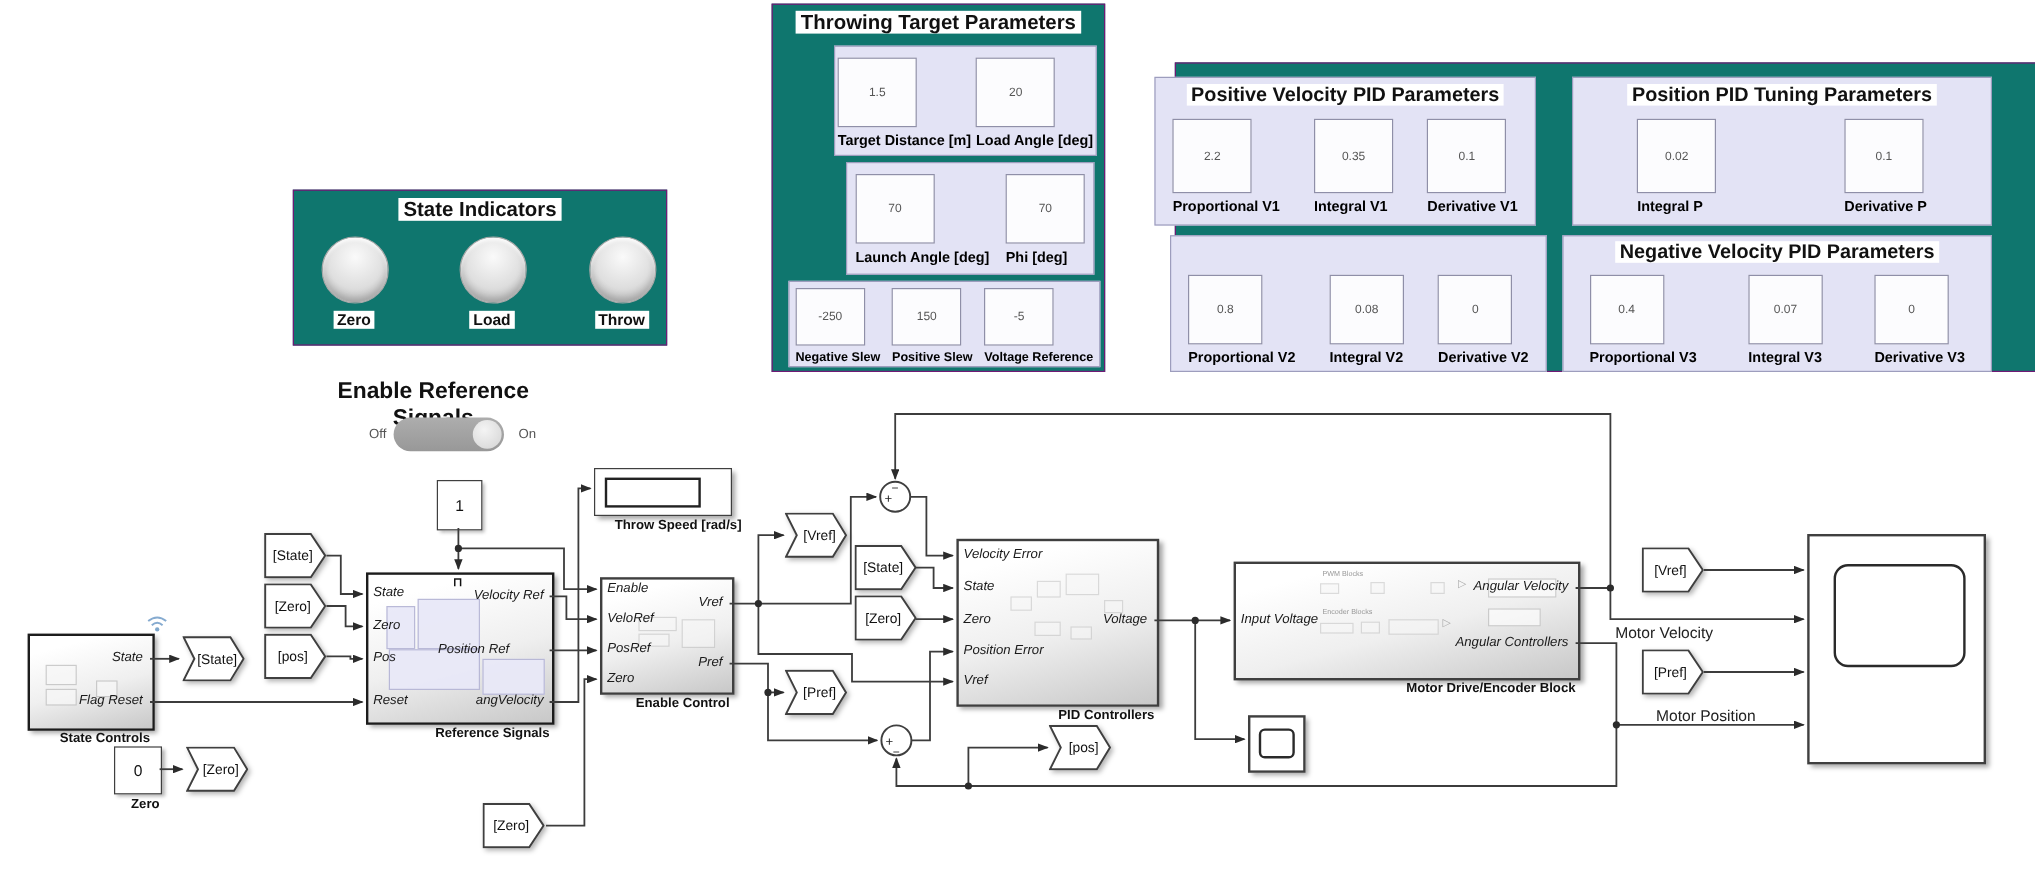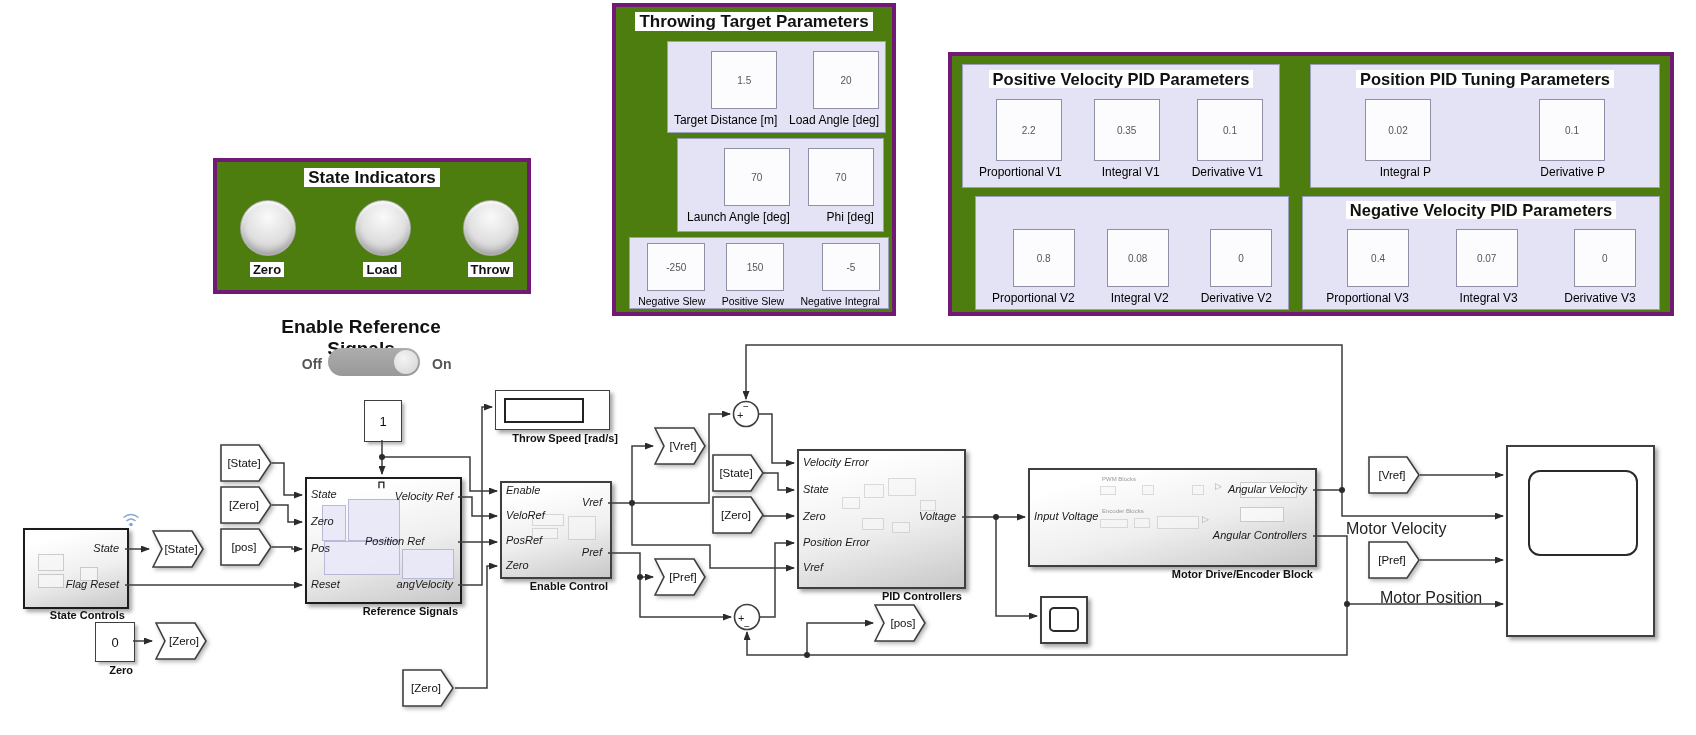--- a/index.html
+++ b/index.html
@@ -1,51 +1,51 @@
 <!DOCTYPE html>
 <html><head>
 <meta charset="utf-8">
 <style>
   html,body{margin:0;padding:0;background:#fff;}
   #canvas{position:relative;width:1696px;height:735px;background:#fff;overflow:hidden;
           font-family:"Liberation Sans", sans-serif;color:#111;}
   .abs{position:absolute;}
-  .panel-green{position:absolute;background:#4d7c0f;border:4px solid #701a75;}
+  .panel-green{position:absolute;background:#0f766e;border:1px solid #701a75;margin-left:31px;}
   .panel-lav{position:absolute;background:#e3e3f5;border:1px solid #9d9dbd;}
   .ptitle{position:absolute;left:0;right:0;text-align:center;font-weight:bold;}
   .ptitle span{background:#fff;padding:0 4px;}
   .grow{display:flex;justify-content:space-around;align-items:flex-start;}
-  .col{display:flex;flex-direction:column;align-items:flex-end;}
+  .col{display:flex;flex-direction:column;align-items:flex-start;}
   .vbox{background:#fcfcfe;border:1px solid #8f8fa8;display:flex;align-items:center;justify-content:center;
         font-size:10px;color:#555;}
-  .vlabel{font-size:12px;color:#000;margin-top:4px;white-space:nowrap;}
+  .vlabel{font-size:12px;color:#000;margin-top:4px;white-space:nowrap;font-weight:bold;}
   .lamp{position:absolute;width:54px;height:54px;border-radius:50%;
         background:radial-gradient(circle at 50% 30%,#fafafa,#dedede 55%,#b3b3b3 100%);
         border:1px solid #a8a8a8;box-shadow:inset 0 -4px 6px rgba(0,0,0,.18), inset 0 2px 3px #fff;}
   .lamp-label{position:absolute;font-weight:bold;font-size:13px;text-align:center;}
   .lamp-label span{background:#fff;padding:0 3px;}
   .blk{position:absolute;background:linear-gradient(165deg,#ffffff 15%,#efefef 55%,#c8c8c8 100%);
        border:2px solid #3f3f3f;box-shadow:3px 3px 4px rgba(0,0,0,.35);}
   .blk-heavy{border:2.5px solid #1c1c1c;}
   .white-blk{position:absolute;background:#fff;border:2px solid #3f3f3f;box-shadow:3px 3px 4px rgba(0,0,0,.35);}
   .const{position:absolute;background:#fff;border:1.5px solid #3f3f3f;box-shadow:2.5px 2.5px 3px rgba(0,0,0,.3);
          display:flex;align-items:center;justify-content:center;font-size:13px;}
   .plabel{position:absolute;font-size:11px;color:#1a1a1a;white-space:nowrap;line-height:1;font-style:italic;}
   .blabel{position:absolute;font-size:11px;color:#111;text-align:right;white-space:nowrap;font-weight:bold;}
-  .wlabel{position:absolute;font-size:16px;color:#222;white-space:nowrap;}
+  .wlabel{position:absolute;font-size:13px;color:#222;white-space:nowrap;}
   .screen{position:absolute;background:#fff;border:2.5px solid #2a2a2a;border-radius:12px;}
   .sk{position:absolute;border:1px solid #bdbdbd;background:#f7f7f7;opacity:.75;}
   .skl{position:absolute;border:1px solid #b6b6d6;background:#e9e9f8;opacity:.95;}
   .tag{filter:drop-shadow(2.5px 2.5px 2px rgba(0,0,0,.3));}
   .tag text{font-family:"Liberation Sans", sans-serif;}
   .toggle-track{position:absolute;width:92px;height:28px;border-radius:14px;
                 background:linear-gradient(#adadad,#989898);}
   .toggle-knob{position:absolute;right:2px;top:2px;width:24px;height:24px;border-radius:50%;
                background:radial-gradient(circle at 40% 35%,#f4f4f4,#d3d3d3);}
-  .toggle-label{position:absolute;font-size:14px;color:#555;font-weight:bold;}
+  .toggle-label{position:absolute;font-size:11px;color:#555;}
   svg.wires{position:absolute;left:0;top:0;}
 </style>
 </head>
 <body>
 
 <div id="canvas">
 
   <div class="panel-green" style="left:213px;top:158px;width:310px;height:128px">
     <div class="ptitle" style="top:6px;font-size:17px"><span>State Indicators</span></div>
     <div class="lamp" style="left:23px;top:38px"></div>
@@ -94,21 +94,21 @@
         <div class="col">
           <div class="vbox" style="width:56px;height:46px">-250</div>
           <div class="vlabel" style="font-size:10.5px">Negative Slew</div>
         </div>
         <div class="col">
           <div class="vbox" style="width:56px;height:46px">150</div>
           <div class="vlabel" style="font-size:10.5px">Positive Slew</div>
         </div>
         <div class="col">
           <div class="vbox" style="width:56px;height:46px">-5</div>
-          <div class="vlabel" style="font-size:10.5px">Negative Integral</div>
+          <div class="vlabel" style="font-size:10.5px">Voltage Reference</div>
         </div>
       </div>
     </div>
   </div>
 
   <div class="panel-green" style="left:948px;top:52px;width:718px;height:256px"></div>
 
   <div class="panel-lav" style="left:962px;top:64px;width:316px;height:122px">
     <div class="ptitle" style="top:5px;font-size:16.5px"><span>Positive Velocity PID Parameters</span></div>
     <div class="grow" style="padding-top:34px">

